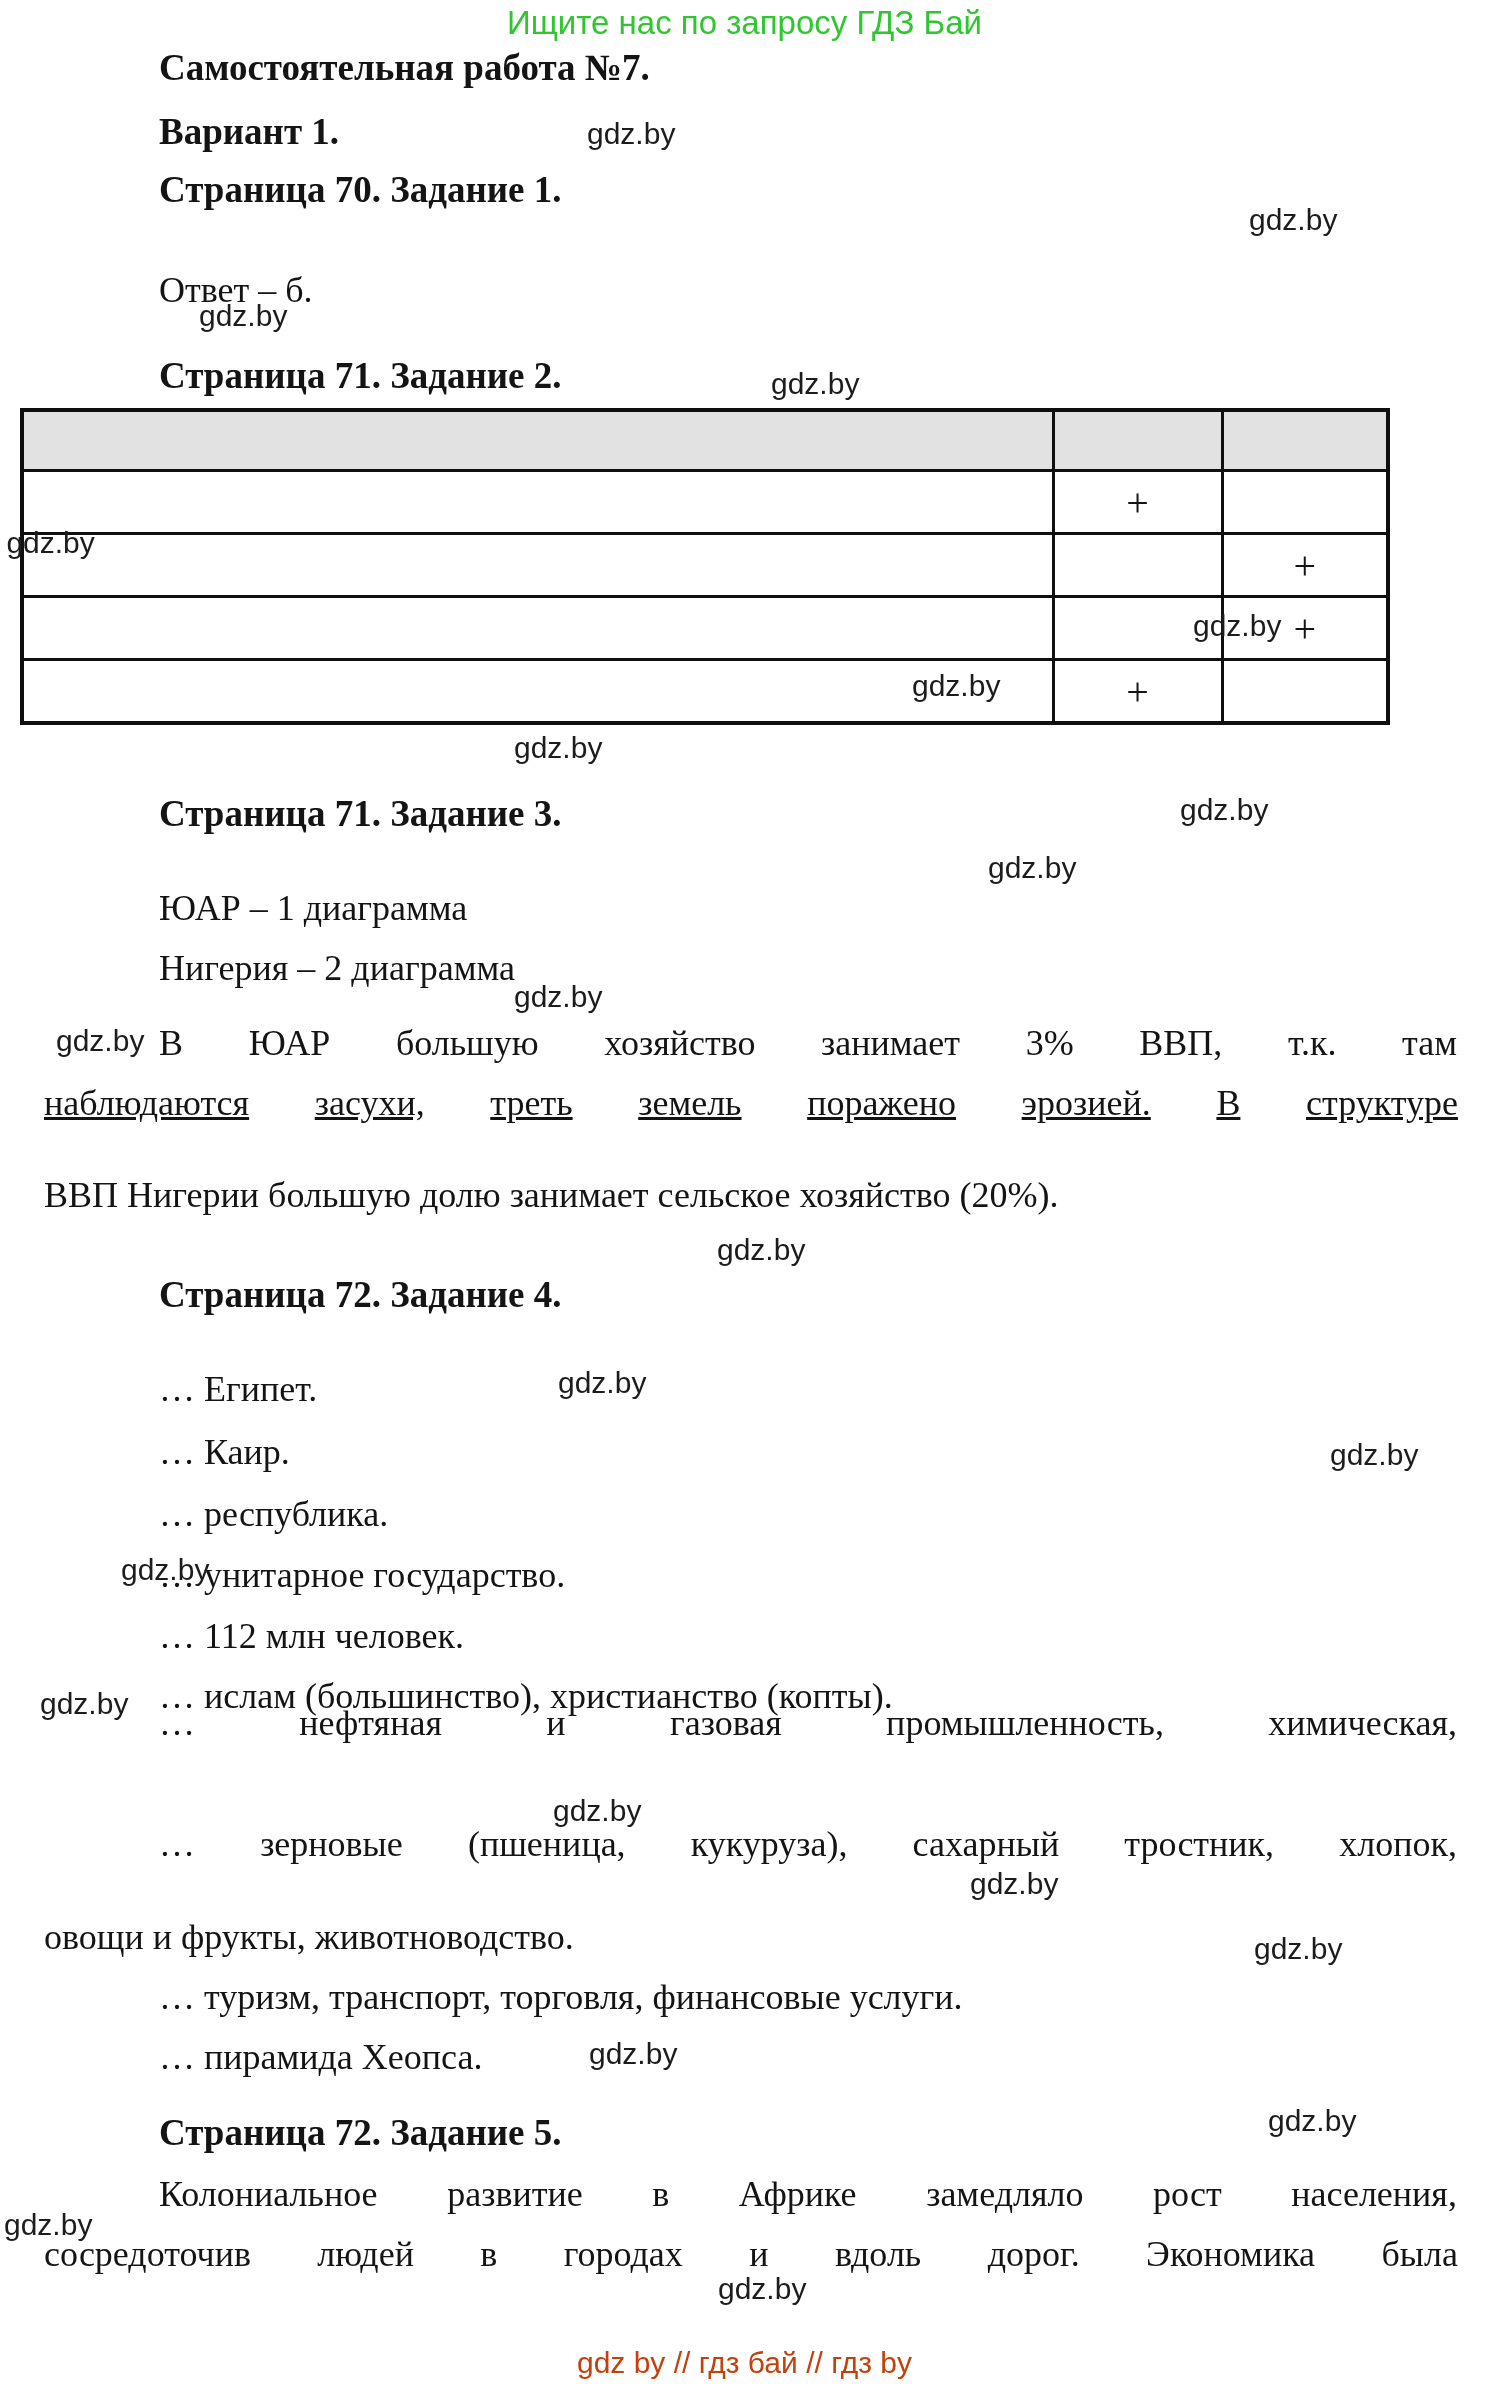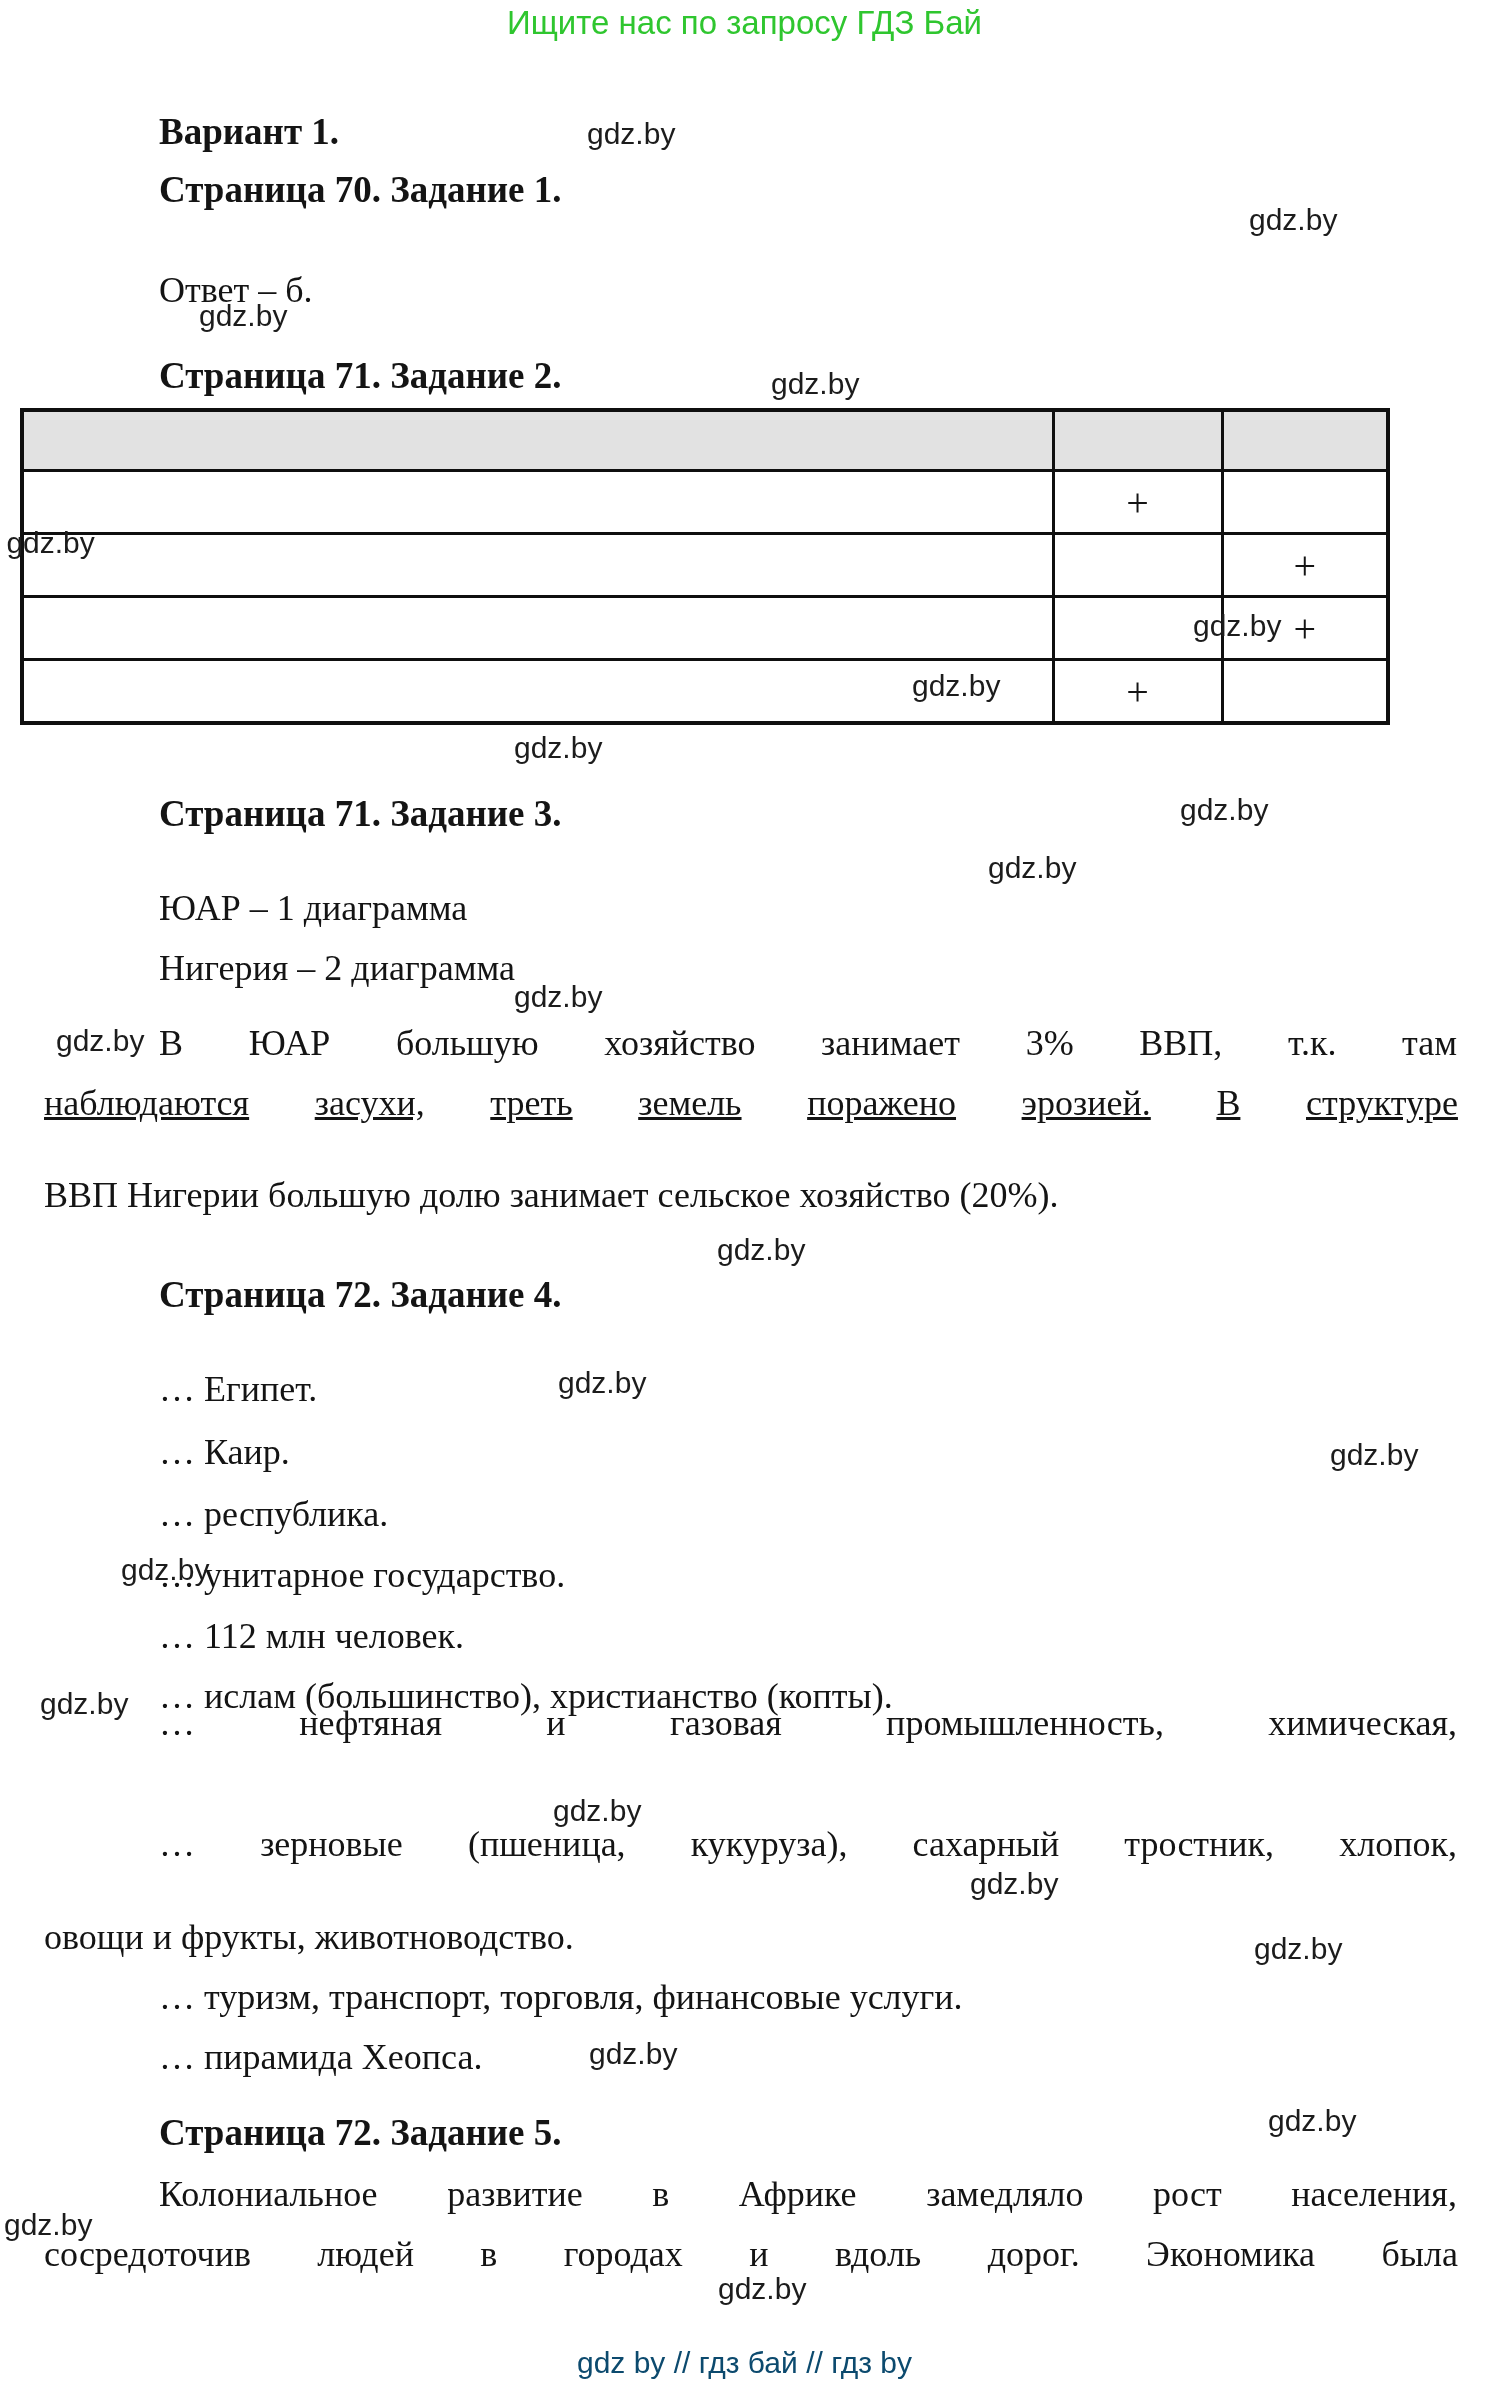--- a/index.html
+++ b/index.html
@@ -10,21 +10,21 @@
   .abs{position:absolute;white-space:nowrap;}
   .line{font-size:36px;line-height:43px;margin-top:33px;}
   .hd{font-size:37px;line-height:43px;font-weight:bold;}
   .jline{display:flex;justify-content:space-between;font-size:36px;line-height:43px;}
   .notice{
     position:absolute;left:0;right:0;top:4px;text-align:center;
     font-family:"Liberation Sans",sans-serif;font-size:33px;color:#2fc62f;
   }
   .footer{
     position:absolute;left:0;right:0;top:2346px;text-align:center;
-    font-family:"Liberation Sans",sans-serif;font-size:30px;color:#0c4a6e;
+    font-family:"Liberation Sans",sans-serif;font-size:30px;color:#c2410c;
   }
   .wm{
     position:absolute;font-family:"Liberation Sans",sans-serif;
     font-size:30px;line-height:1.1;color:#1c1c1c;white-space:nowrap;
   }
   table.t2{
     position:absolute;left:20px;top:408px;width:1366px;
     border-collapse:collapse;table-layout:fixed;
     border:4px solid #0f0f0f;
   }
@@ -36,20 +36,21 @@
   }
   table.t2 tr.head td{background:#e2e2e2;height:57px;}
 </style>
 </head>
 <body>
 
 <div class="canvas">
 
   <div class="notice">Ищите нас по запросу ГДЗ Бай</div>
 
+  <div class="abs hd" style="left:159px;top:46px;">Самостоятельная работа №7.</div>
   <div class="abs hd" style="left:159px;top:110px;">Вариант 1.</div>
 
   <div class="abs hd" style="left:159px;top:168px;">Страница 70. Задание 1.</div>
   <div class="abs line" style="left:159px;top:236px;">Ответ – б.</div>
 
   <div class="abs hd" style="left:159px;top:354px;">Страница 71. Задание 2.</div>
 
   <table class="t2">
     <colgroup>
       <col style="width:1031px;">

